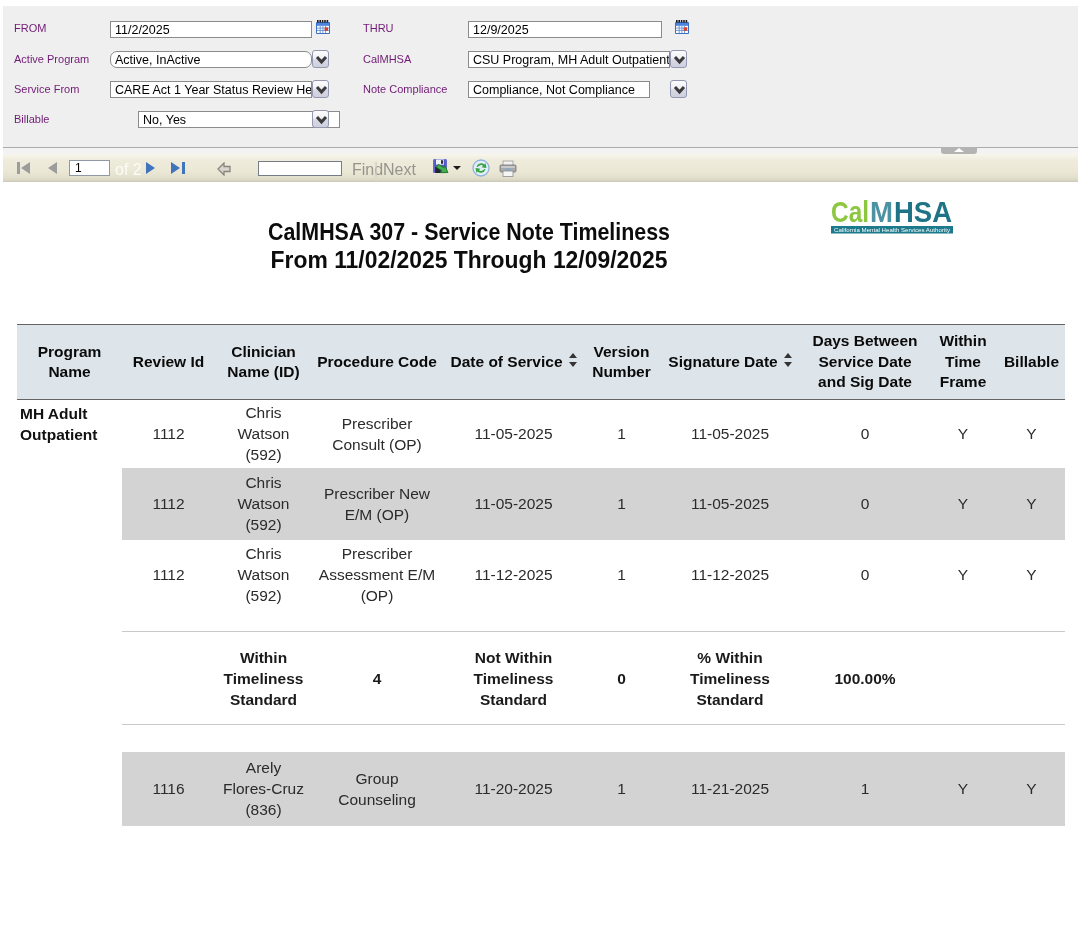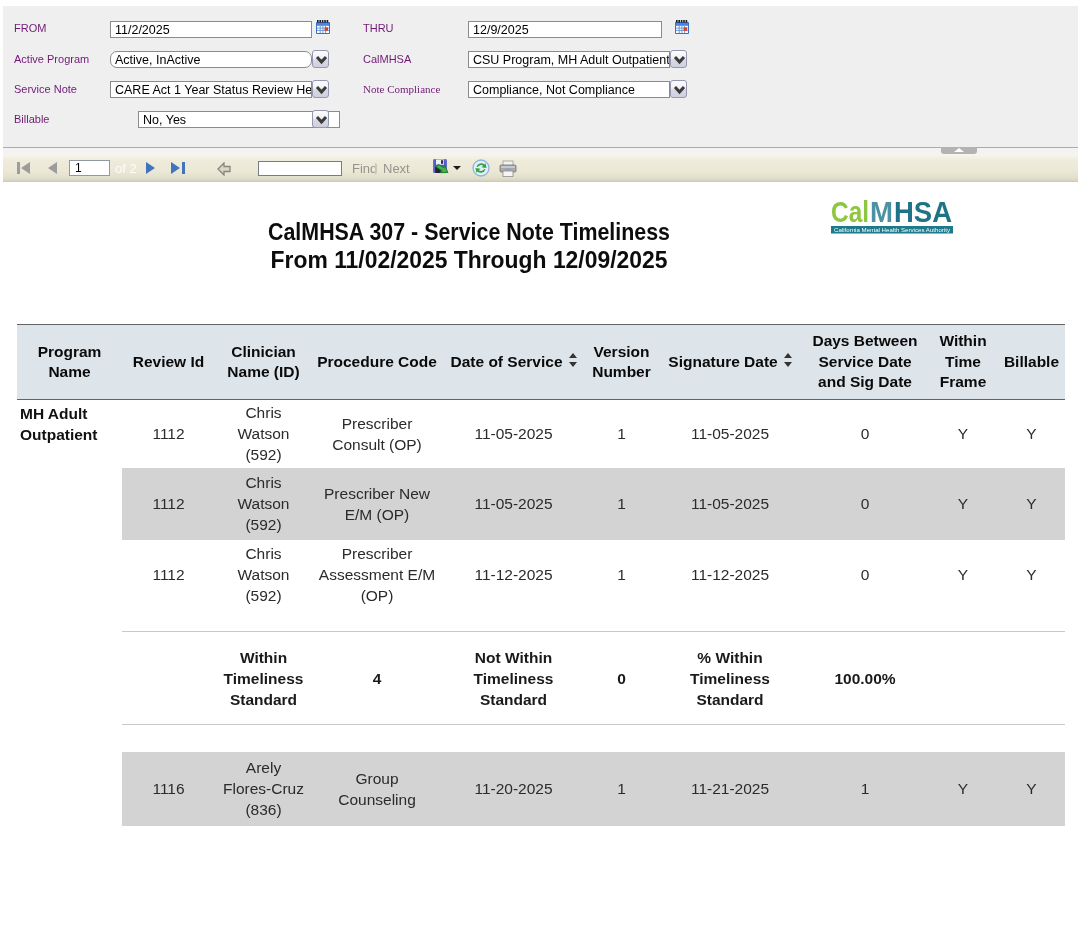--- a/index.html
+++ b/index.html
@@ -18,21 +18,21 @@
 
 
 #divline { left:3px; top:147px; width:1075px; height:1px; background:#ababab; }
 #divstrip { left:3px; top:148px; width:1075px; height:6px; background:#f3f3f3; }
 #handle { left:941px; top:147px; width:36px; height:7px; background:#b3b3b3;
   border-radius:0 0 3px 3px; }
 #handle:after { content:""; position:absolute; left:13px; top:1px; width:0; height:0;
   border-left:5px solid transparent; border-right:5px solid transparent; border-bottom:4px solid #fff; }
 #toolbar { left:3px; top:154px; width:1075px; height:28px;
   background:linear-gradient(180deg,#f8f6ec 0%,#eeebdb 25%,#ece8d6 60%,#e3dfcd 85%,#d6d2c0 96%,#c9c6b7 100%); }
-.tbtxt { position:absolute; font-size:13px; }
+.tbtxt { position:absolute; font-size:16px; }
 
 
 .tri { position:absolute; width:0; height:0; }
 
 #pagebox { position:absolute; left:66px; top:6px; width:41px; height:16px; background:#fff;
   border:1px solid #8e99a4; font-size:12px; color:#000; line-height:14px; padding-left:5px; }
 
 
 #title1, #title2 { position:absolute; left:0; width:938px; text-align:center;
   font-weight:bold; color:#0c0c0c; white-space:nowrap; }
@@ -54,25 +54,25 @@
 .sort i { position:absolute; left:0; width:0; height:0; border-left:4px solid transparent; border-right:4px solid transparent; }
 .sort .u { top:1px; border-bottom:5px solid #333; }
 .sort .d { bottom:0; border-top:5px solid #333; }
 </style>
 </head>
 <body>
 <div class="abs" id="panel"></div>
 
 <div class="lbl" style="left:14px;top:22px;">FROM</div>
 <div class="lbl" style="left:14px;top:53px;">Active Program</div>
-<div class="lbl" style="left:14px;top:83px;">Service Note</div>
+<div class="lbl" style="left:14px;top:83px;">Service From</div>
 <div class="lbl" style="left:14px;top:113px;">Billable</div>
 <div class="lbl" style="left:363px;top:22px;">THRU</div>
 <div class="lbl" style="left:363px;top:53px;">CalMHSA</div>
-<div class="lbl" style="left:363px;top:83px;font-family:Liberation Serif, serif;">Note Compliance</div>
+<div class="lbl" style="left:363px;top:83px;">Note Compliance</div>
 
 <div class="tbox" style="left:110px;top:21px;width:202px;">11/2/2025</div>
 <div class="tbox" style="left:468px;top:21px;width:194px;">12/9/2025</div>
 
 <div class="tbox" style="left:110px;top:51px;width:202px;border-radius:7px;">Active, InActive</div>
 <div class="ddbtn" style="left:312px;top:50px;">
     <svg width="13" height="10">
       <path d="M2 2 L6.5 7 L11 2" fill="none" stroke="#3b3b3b" stroke-width="3"></path>
     </svg>
   </div>
@@ -82,21 +82,21 @@
       <path d="M2 2 L6.5 7 L11 2" fill="none" stroke="#3b3b3b" stroke-width="3"></path>
     </svg>
   </div>
 
 <div class="tbox" style="left:110px;top:81px;width:202px;">CARE Act 1 Year Status Review Hearing</div>
 <div class="ddbtn" style="left:312px;top:80px;">
     <svg width="13" height="10">
       <path d="M2 2 L6.5 7 L11 2" fill="none" stroke="#3b3b3b" stroke-width="3"></path>
     </svg>
   </div>
-<div class="tbox" style="left:468px;top:81px;width:202px;">Compliance, Not Compliance</div>
+<div class="tbox" style="left:468px;top:81px;width:182px;">Compliance, Not Compliance</div>
 <div class="ddbtn" style="left:670px;top:80px;">
     <svg width="13" height="10">
       <path d="M2 2 L6.5 7 L11 2" fill="none" stroke="#3b3b3b" stroke-width="3"></path>
     </svg>
   </div>
 
 <div class="tbox" style="left:110px;top:111px;width:202px;margin-left:28px;">No, Yes</div>
 <div class="ddbtn" style="left:312px;top:110px;">
     <svg width="13" height="10">
       <path d="M2 2 L6.5 7 L11 2" fill="none" stroke="#3b3b3b" stroke-width="3"></path>

